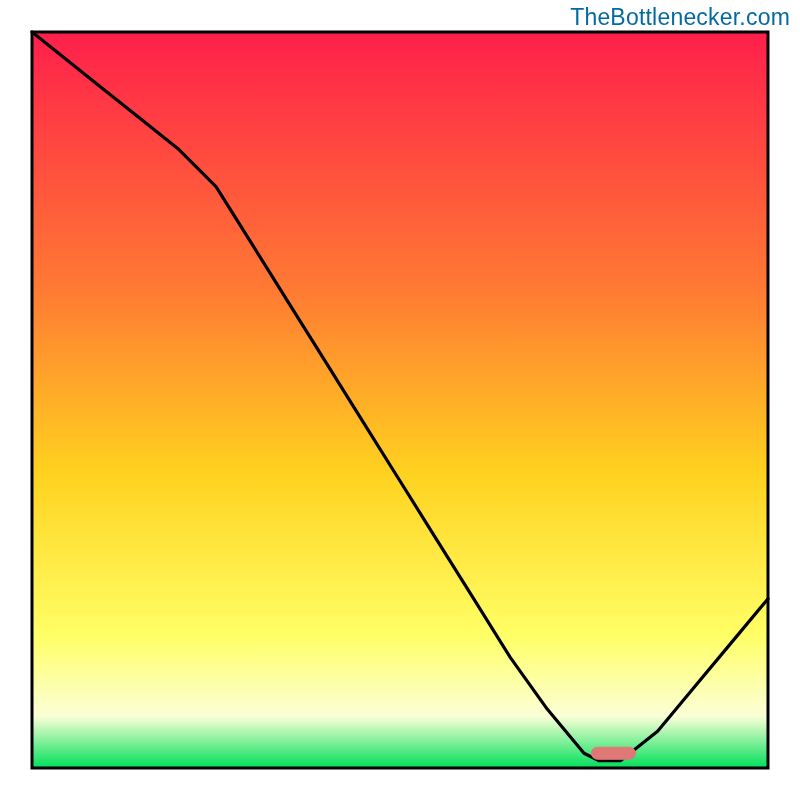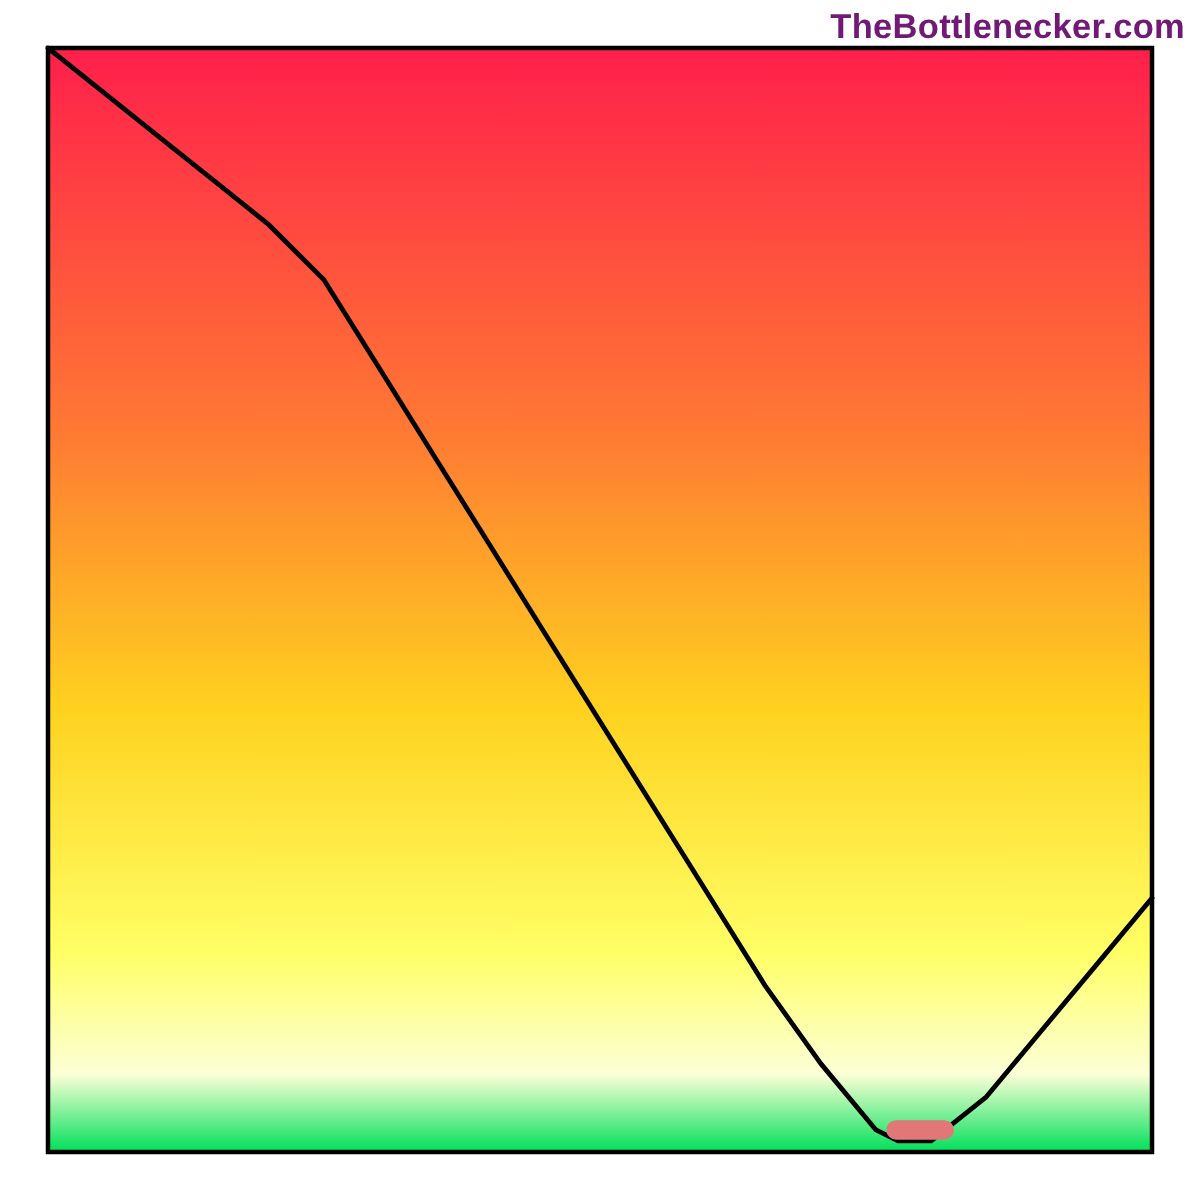--- a/index.html
+++ b/index.html
@@ -13,22 +13,22 @@
   .container {
     position: relative;
     width: 800px;
     height: 800px;
   }
   .watermark {
     position: absolute;
     top: 4px;
     right: 10px;
     font-size: 23px;
-    font-weight: bold;
-    color: #701a75;
+    font-weight: normal;
+    color: #0369a1;
     letter-spacing: 0.2px;
   }
   svg.chart {
     position: absolute;
     left: 0;
     top: 0;
     width: 800px;
     height: 800px;
   }
 </style>

